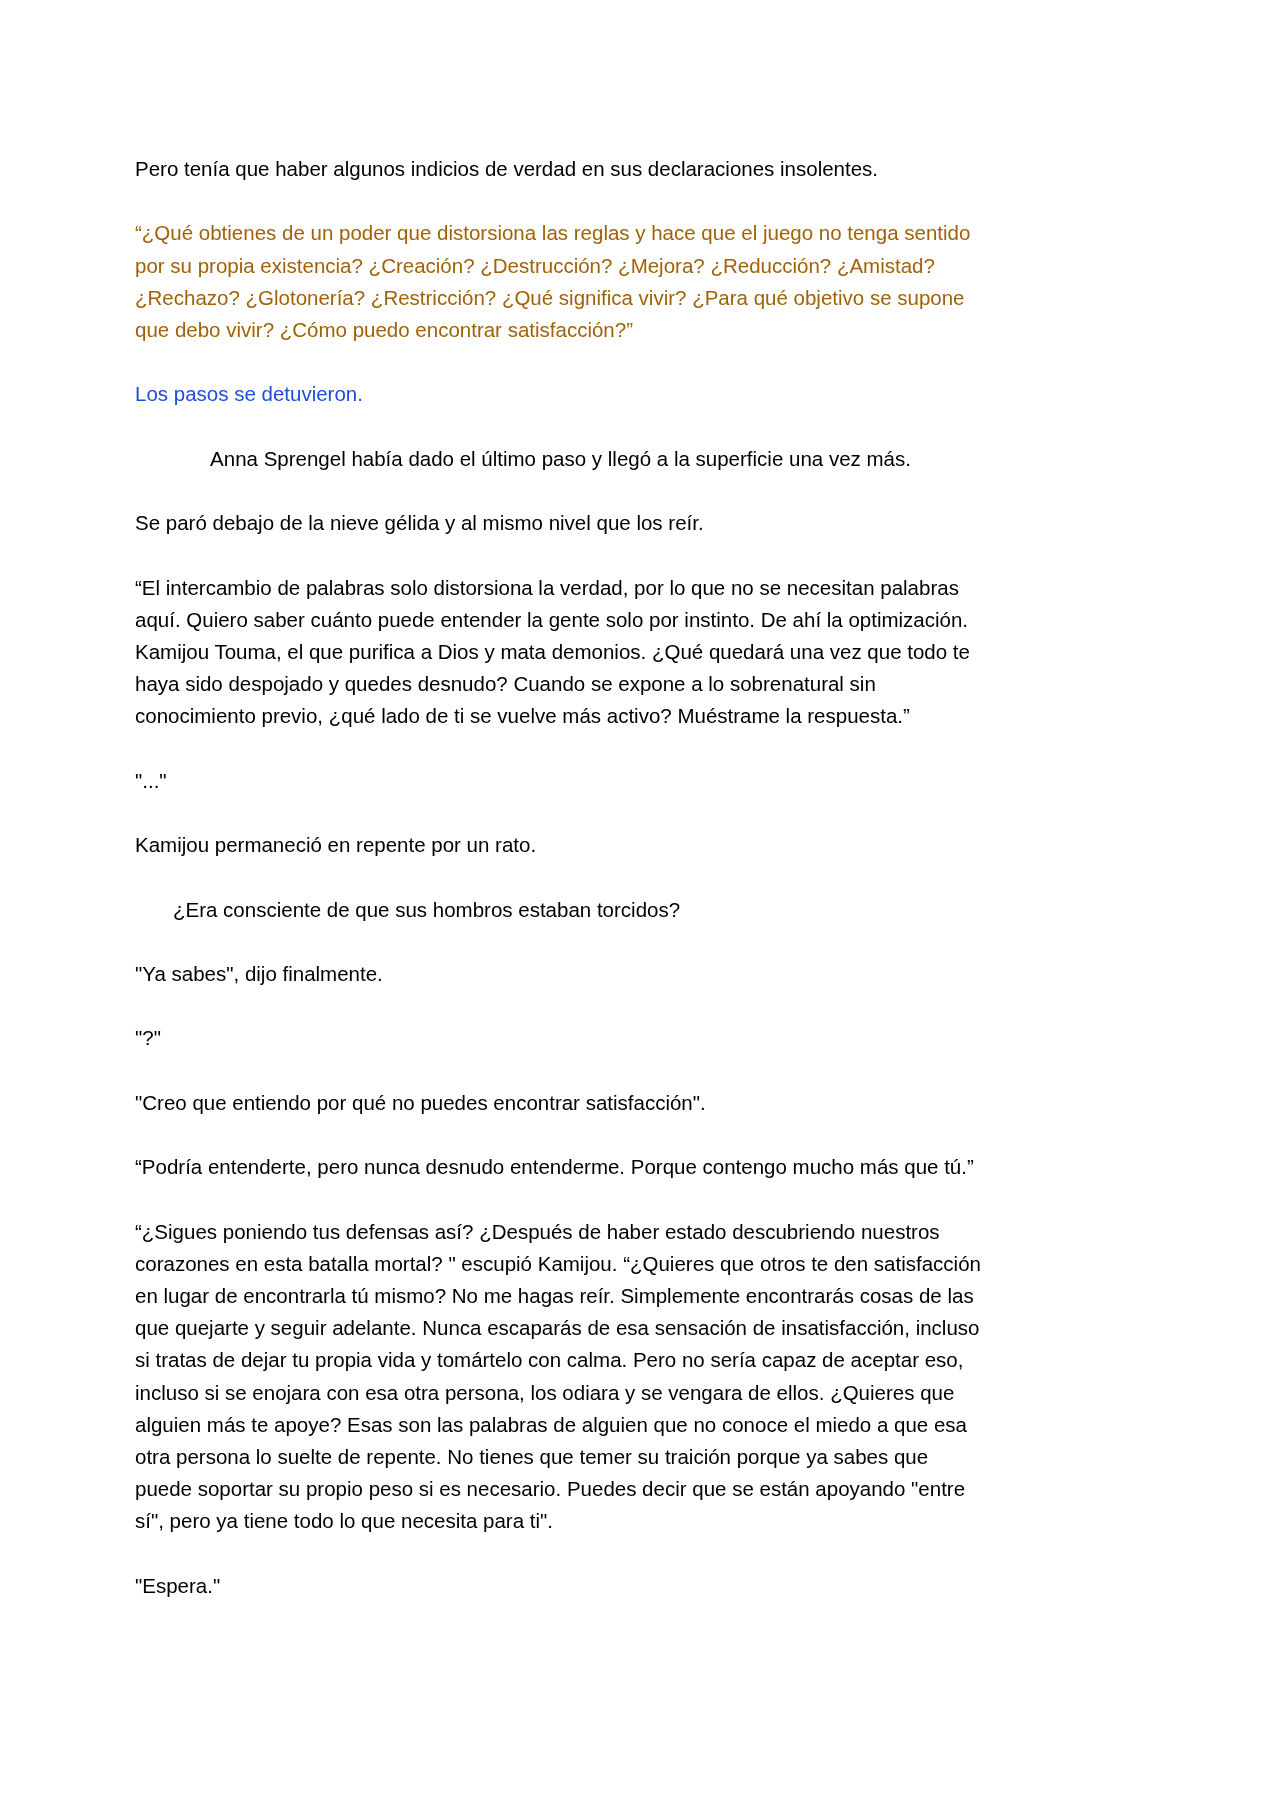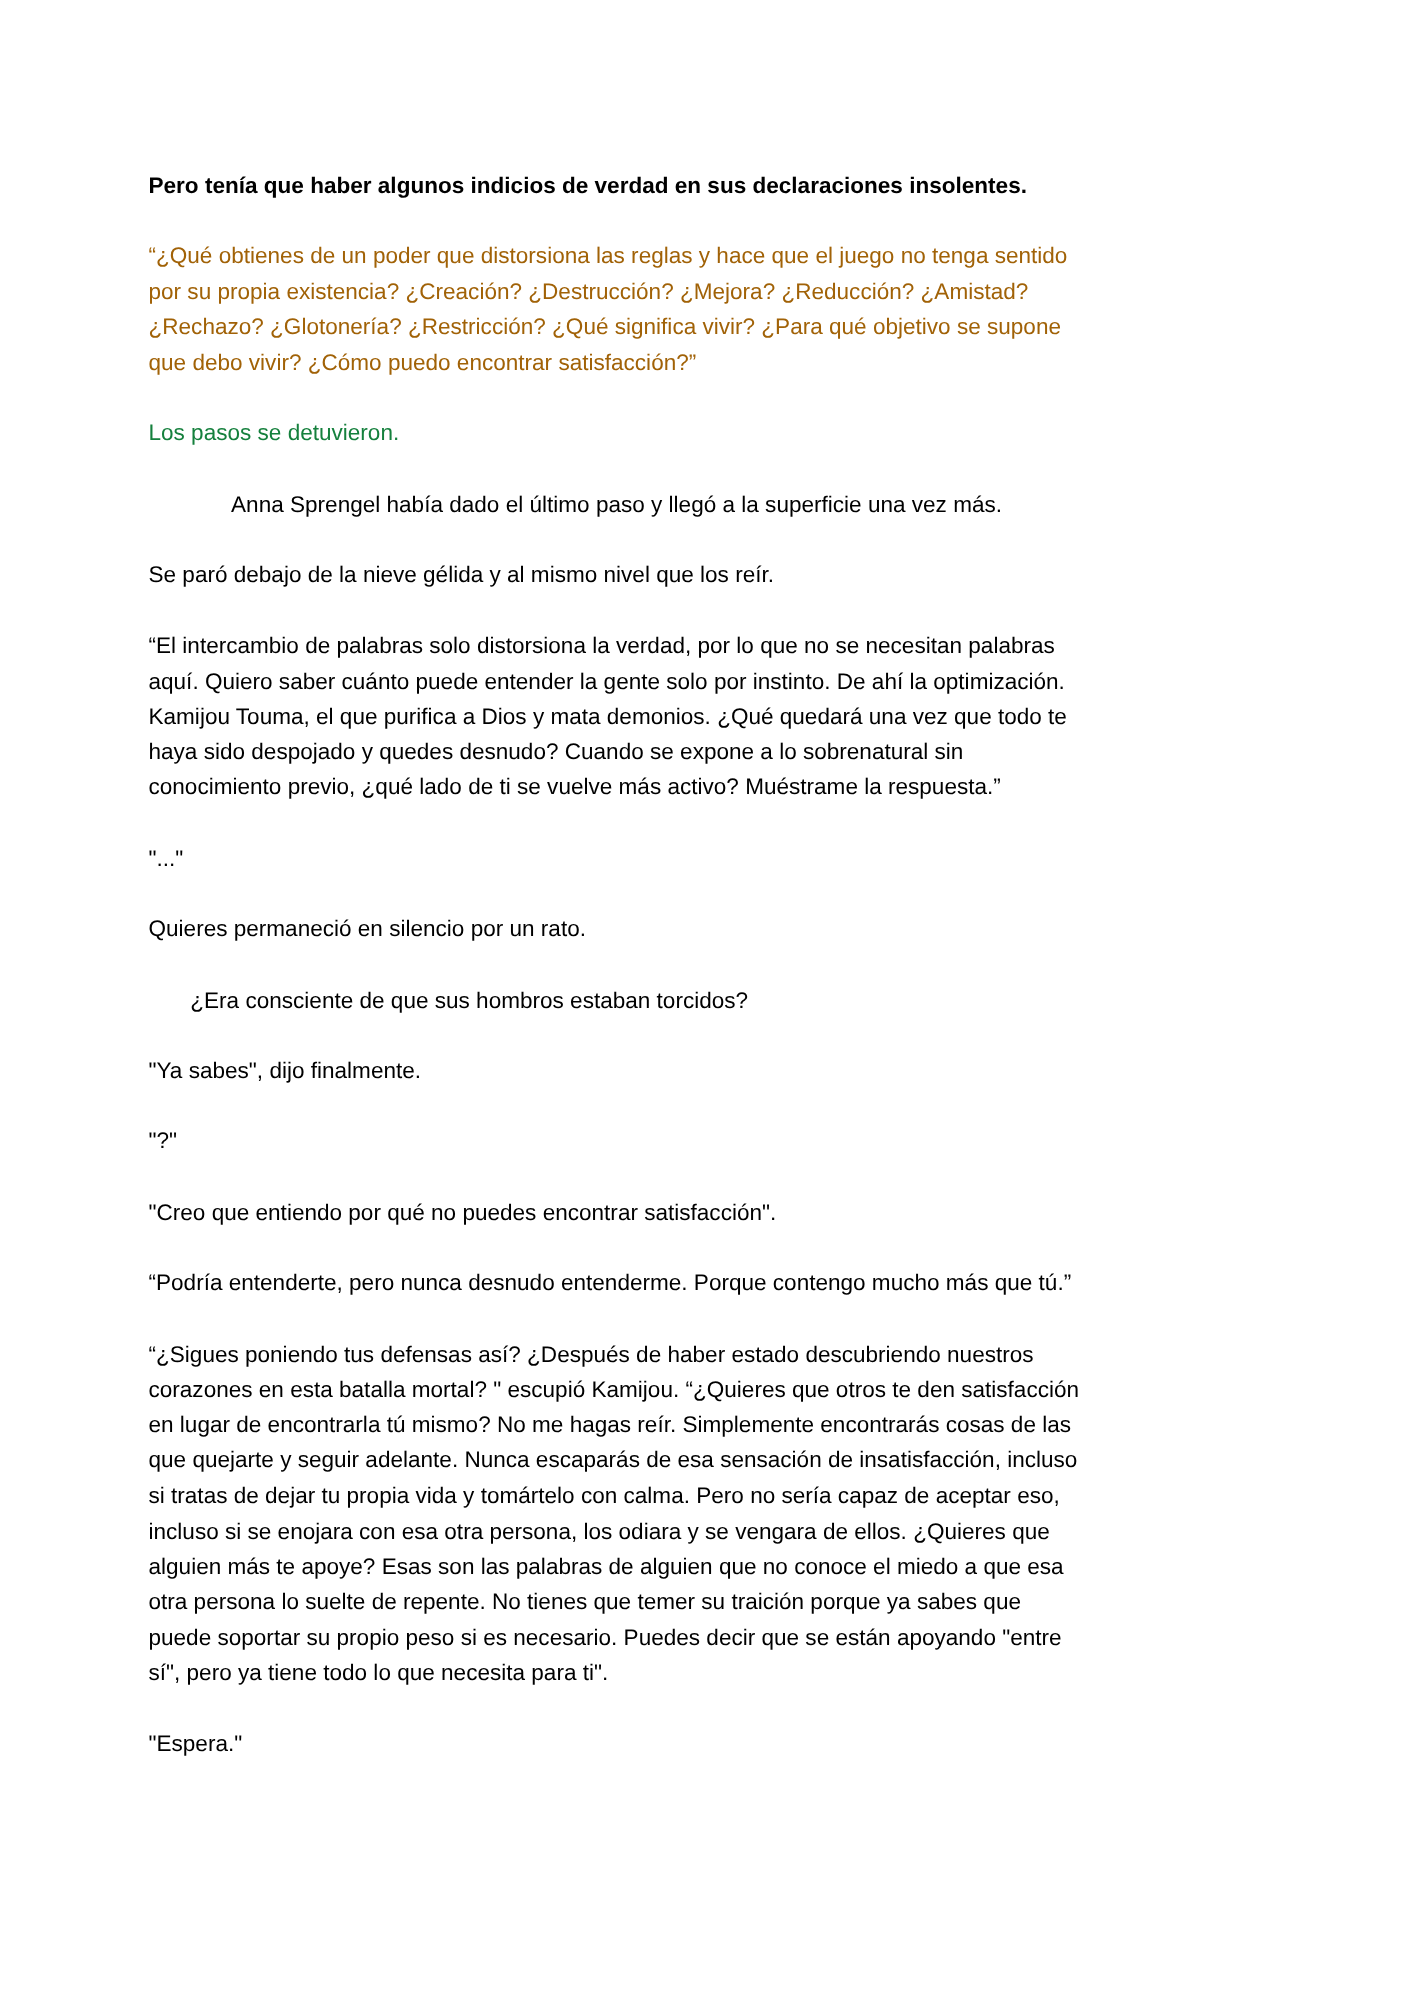--- a/index.html
+++ b/index.html
@@ -35,28 +35,28 @@
   .doc-page p:last-child {
     margin-bottom: 0;
   }
 </style>
 </head>
 <body style="background: rgb(255, 255, 255);">
 
 <div class="screen">
   <div class="doc-page">
 
-  <p style="color: rgb(0, 0, 0); font-weight: bold;">Pero tenía que haber algunos indicios de verdad en sus declaraciones insolentes.</p>
+  <p style="color: rgb(0, 0, 0);">Pero tenía que haber algunos indicios de verdad en sus declaraciones insolentes.</p>
       <p style="color: #a16207;">“¿Qué obtienes de un poder que distorsiona las reglas y hace que el juego no tenga sentido por su propia existencia? ¿Creación? ¿Destrucción? ¿Mejora? ¿Reducción? ¿Amistad? ¿Rechazo? ¿Glotonería? ¿Restricción? ¿Qué significa vivir? ¿Para qué objetivo se supone que debo vivir? ¿Cómo puedo encontrar satisfacción?”</p>
-      <p style="color: #15803d;">Los pasos se detuvieron.</p>
+      <p style="color: #1d4ed8;">Los pasos se detuvieron.</p>
       <p style="color: rgb(0, 0, 0); text-align: center;">Anna Sprengel había dado el último paso y llegó a la superficie una vez más.</p>
       <p style="color: rgb(0, 0, 0);">Se paró debajo de la nieve gélida y al mismo nivel que los reír.</p>
       <p style="color: rgb(0, 0, 0);">“El intercambio de palabras solo distorsiona la verdad, por lo que no se necesitan palabras aquí. Quiero saber cuánto puede entender la gente solo por instinto. De ahí la optimización. Kamijou Touma, el que purifica a Dios y mata demonios. ¿Qué quedará una vez que todo te haya sido despojado y quedes desnudo? Cuando se expone a lo sobrenatural sin conocimiento previo, ¿qué lado de ti se vuelve más activo? Muéstrame la respuesta.”</p>
       <p style="color: rgb(0, 0, 0);">"..."</p>
-      <p style="color: rgb(0, 0, 0);">Quieres permaneció en silencio por un rato.</p>
+      <p style="color: rgb(0, 0, 0);">Kamijou permaneció en repente por un rato.</p>
       <p style="color: rgb(0, 0, 0); margin-left: 38px;">¿Era consciente de que sus hombros estaban torcidos?</p>
       <p style="color: rgb(0, 0, 0);">"Ya sabes", dijo finalmente.</p>
       <p style="color: rgb(0, 0, 0);">"?"</p>
       <p style="color: rgb(0, 0, 0);">"Creo que entiendo por qué no puedes encontrar satisfacción".</p>
       <p style="color: rgb(0, 0, 0);">“Podría entenderte, pero nunca desnudo entenderme. Porque contengo mucho más que tú.”</p>
       <p style="color: rgb(0, 0, 0);">“¿Sigues poniendo tus defensas así? ¿Después de haber estado descubriendo nuestros corazones en esta batalla mortal? " escupió Kamijou. “¿Quieres que otros te den satisfacción en lugar de encontrarla tú mismo? No me hagas reír. Simplemente encontrarás cosas de las que quejarte y seguir adelante. Nunca escaparás de esa sensación de insatisfacción, incluso si tratas de dejar tu propia vida y tomártelo con calma. Pero no sería capaz de aceptar eso, incluso si se enojara con esa otra persona, los odiara y se vengara de ellos. ¿Quieres que alguien más te apoye? Esas son las palabras de alguien que no conoce el miedo a que esa otra persona lo suelte de repente. No tienes que temer su traición porque ya sabes que puede soportar su propio peso si es necesario. Puedes decir que se están apoyando "entre sí", pero ya tiene todo lo que necesita para ti".</p>
       <p style="color: rgb(0, 0, 0);">"Espera."</p>
     </div>
 </div>
 

